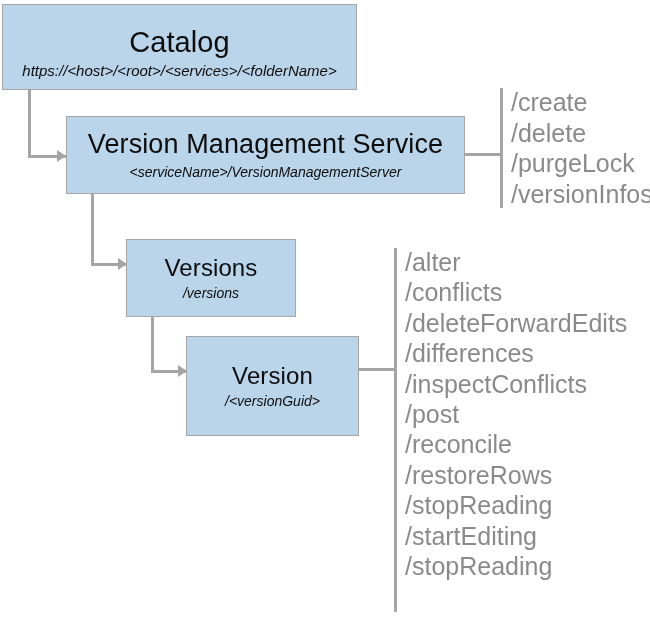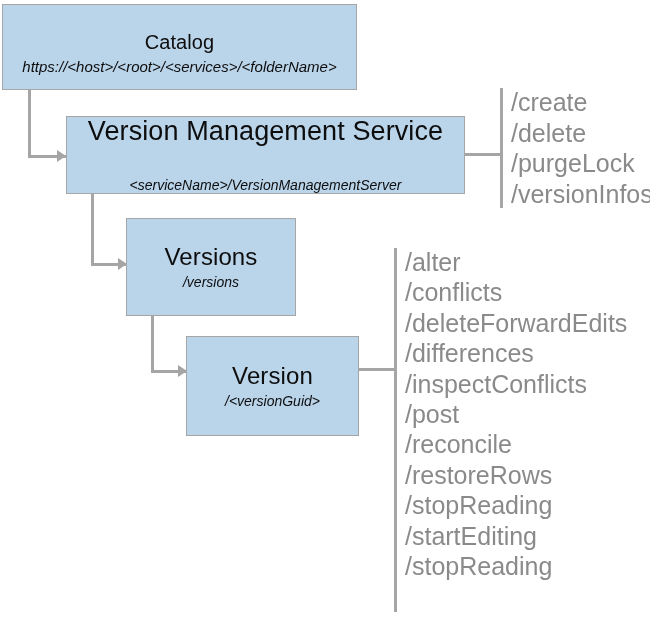--- a/index.html
+++ b/index.html
@@ -38,28 +38,28 @@
     letter-spacing: 0.1px;
     white-space: nowrap;
   }
   .node .node-path {
     white-space: nowrap;
     margin-top: 6px;
     font-style: italic;
   }
 
   #node-catalog      { left: 2px;   top: 4px;   width: 355px; height: 86px; }
-  #node-catalog   .node-title { font-size: 20px; margin-top: 12px; }
+  #node-catalog   .node-title { font-size: 29px; margin-top: 12px; }
   #node-catalog   .node-path  { font-size: 15px; }
 
-  #node-vms          { left: 66px;  top: 116px; width: 399px; height: 78px; justify-content: space-between; }
+  #node-vms          { left: 66px;  top: 116px; width: 399px; height: 78px; }
   #node-vms       .node-title { font-size: 27px; }
   #node-vms       .node-path  { font-size: 14px; }
 
-  #node-versions     { left: 126px; top: 218px; width: 170px; height: 98px; }
+  #node-versions     { left: 126px; top: 239px; width: 170px; height: 78px; }
   #node-versions  .node-title { font-size: 24px; }
   #node-versions  .node-path  { font-size: 14px; }
 
   #node-version      { left: 186px; top: 336px; width: 173px; height: 100px; }
   #node-version   .node-title { font-size: 24px; }
   #node-version   .node-path  { font-size: 14px; }
 
   
   .conn { position: absolute; }
   .conn .seg-v {

